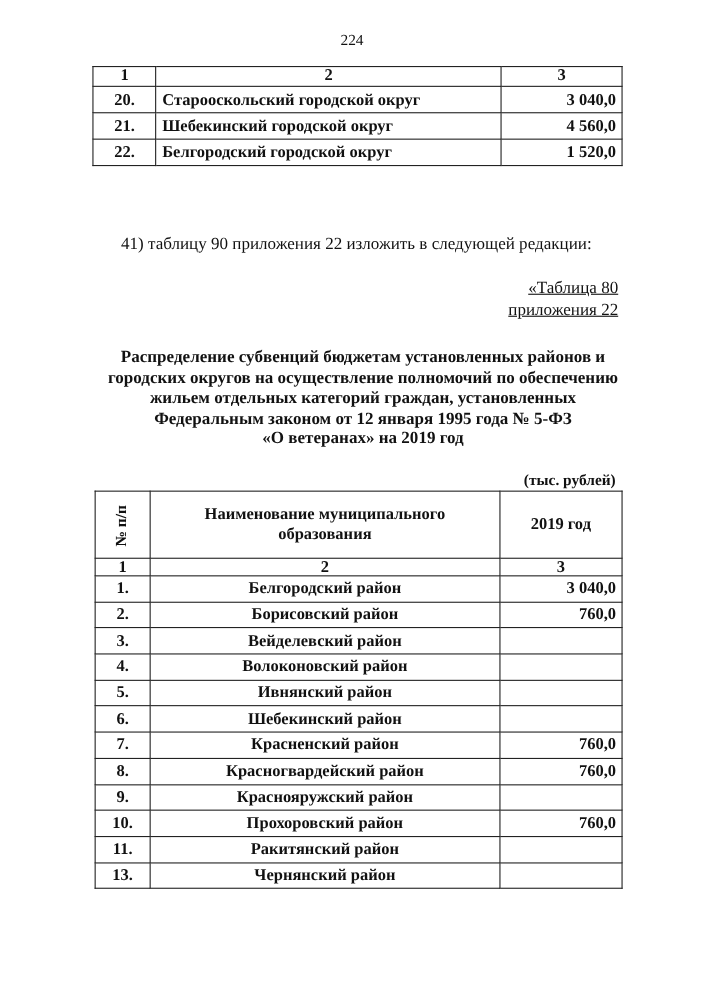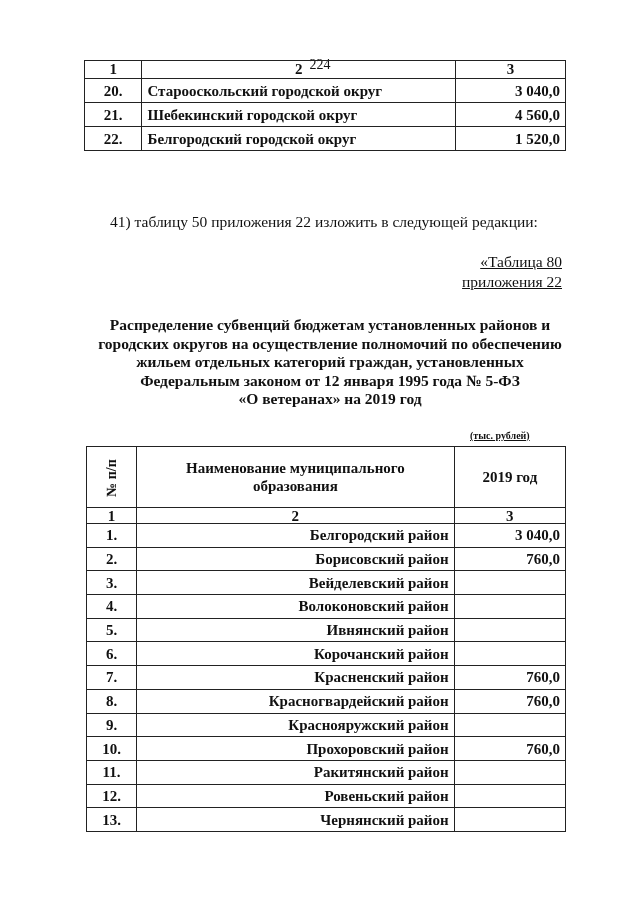--- a/index.html
+++ b/index.html
@@ -15,21 +15,20 @@
       font-family: "Liberation Serif", serif;
       color: #111;
     }
     .page-number {
       position: absolute;
       top: 30px;
       left: 0;
       width: 640px;
       text-align: center;
       font-size: 14px;
-      margin-top: 27px;
     }
     table {
       border-collapse: collapse;
       position: absolute;
       font-family: "Liberation Serif", serif;
       font-weight: bold;
     }
     table td {
       border: 1.4px solid #222;
       padding: 0 5px;
@@ -75,33 +74,32 @@
       text-align: center;
       font-weight: bold;
       font-size: 15.5px;
       line-height: 18.5px;
     }
     .units {
       position: absolute;
       top: 430px;
       left: 470px;
       width: 96px;
-      text-align: left;
+      text-align: center;
       font-weight: bold;
-      font-size: 10px;
-      text-decoration: underline;
+      font-size: 14px;
     }
     
     #t2 {
       left: 86px;
       top: 446px;
       width: 480px;
     }
     #t2 td.c1 { width: 38px; text-align: center; }
-    #t2 td.c2 { width: 300px; text-align: right; }
+    #t2 td.c2 { width: 300px; text-align: center; }
     #t2 td.c3 { width: 98px; text-align: right; }
     #t2 tr.hdr1 td { height: 60px; text-align: center; line-height: 18px; }
     #t2 tr.hdr2 td { height: 15px; line-height: 14px; text-align: center; }
     #t2 tr.row td { height: 22.7px; }
     .rot {
       display: inline-block;
       transform: rotate(-90deg);
       white-space: nowrap;
       font-size: 14px;
     }
@@ -129,21 +127,21 @@
     <td class="c3">4 560,0</td>
   </tr>
   <tr class="row">
     <td class="c1">22.</td>
     <td class="c2">Белгородский городской округ</td>
     <td class="c3">1 520,0</td>
   </tr>
 </tbody>
   </table>
 
-<div class="instruction">41) таблицу 50 приложения 22 изложить в следующей редакции:</div>
+<div class="instruction">41) таблицу 90 приложения 22 изложить в следующей редакции:</div>
 
 <div class="table-ref">
   <div>«Таблица 80</div>
   <div>приложения 22</div>
 </div>
 
 <div class="title">
   <div>Распределение субвенций бюджетам установленных районов и</div>
   <div>городских округов на осуществление  полномочий по обеспечению</div>
   <div>жильем отдельных категорий граждан, установленных</div>
@@ -190,21 +188,21 @@
     <td class="c2">Волоконовский район</td>
     <td class="c3"></td>
   </tr>
   <tr class="row">
     <td class="c1">5.</td>
     <td class="c2">Ивнянский район</td>
     <td class="c3"></td>
   </tr>
   <tr class="row">
     <td class="c1">6.</td>
-    <td class="c2">Корочанский район</td>
+    <td class="c2">Шебекинский район</td>
     <td class="c3"></td>
   </tr>
   <tr class="row">
     <td class="c1">7.</td>
     <td class="c2">Красненский район</td>
     <td class="c3">760,0</td>
   </tr>
   <tr class="row">
     <td class="c1">8.</td>
     <td class="c2">Красногвардейский район</td>
@@ -219,23 +217,18 @@
     <td class="c1">10.</td>
     <td class="c2">Прохоровский район</td>
     <td class="c3">760,0</td>
   </tr>
   <tr class="row">
     <td class="c1">11.</td>
     <td class="c2">Ракитянский район</td>
     <td class="c3"></td>
   </tr>
   <tr class="row">
-    <td class="c1">12.</td>
-    <td class="c2">Ровеньский район</td>
-    <td class="c3"></td>
-  </tr>
-  <tr class="row">
     <td class="c1">13.</td>
     <td class="c2">Чернянский район</td>
     <td class="c3"></td>
   </tr>
 </tbody>
   </table>
 
 </body></html>

